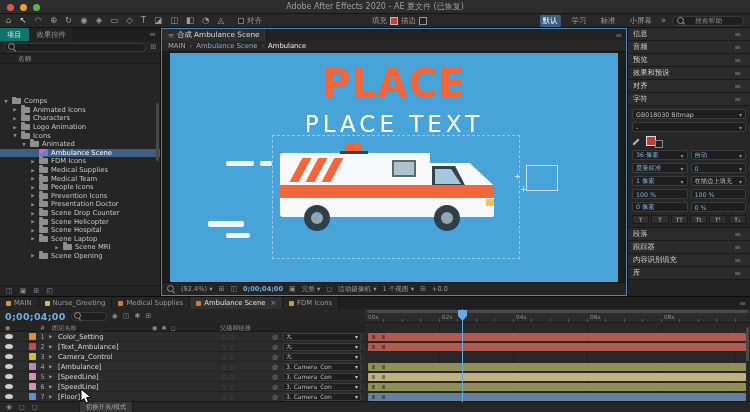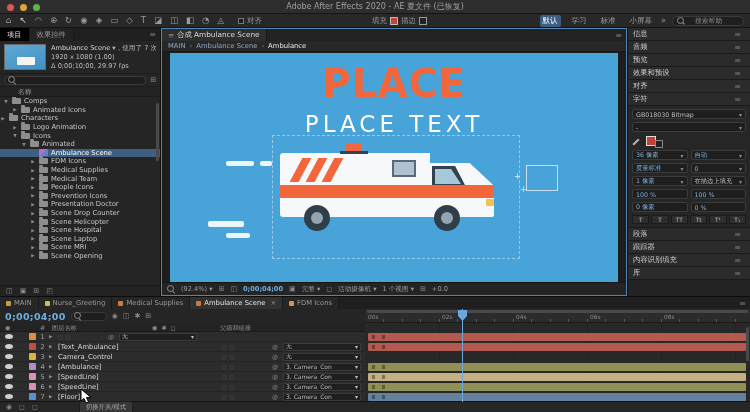--- a/index.html
+++ b/index.html
@@ -36,21 +36,21 @@
 
   
   .mag{position:relative;width:8px;height:8px;display:inline-block;flex:none}
   .mag::before{content:"";position:absolute;left:0;top:0;width:5px;height:5px;border:1px solid #8f8f8f;border-radius:50%}
   .mag::after{content:"";position:absolute;left:5.5px;top:5.5px;width:3px;height:1px;background:#8f8f8f;transform:rotate(45deg);transform-origin:0 0}
 
   
   .project{position:absolute;left:0;top:28px;width:161px;height:268px;background:#252525;border-right:1px solid #101010;}
   .ptabs{height:13px;background:#1f1f1f;display:flex;align-items:stretch;}
   .ptab{padding:0 7px;display:flex;align-items:center;font-size:7.3px;color:#979797;background:#232323;border-right:1px solid #181818}
-  .ptab.active{background:#000000;color:#d8d8d8}
+  .ptab.active{background:#0f766e;color:#d8d8d8}
   .pmenu{margin-left:auto;color:#7f7f7f;padding:0 4px;display:flex;align-items:center;font-size:8px}
   .compinfo{height:33px;display:flex;gap:5px;padding:3px 4px;border-bottom:1px solid #1b1b1b;}
   .thumb{width:42px;height:26px;background:linear-gradient(160deg,#5FA8D5,#4291C4);border:1px solid #6a6a6a;position:relative;flex:none}
   .thumb::after{content:"";position:absolute;left:12px;top:12px;width:18px;height:8px;background:#f3f4f5;border-radius:1px}
   .infolines{font-size:6.6px;color:#bdbdbd;line-height:9px;white-space:nowrap;overflow:hidden}
   .infolines .nm{color:#d9d9d9}
   .srow{height:13px;display:flex;align-items:center;gap:4px;padding:0 4px;border-bottom:1px solid #1b1b1b;}
   .sbox{flex:1;height:9px;background:#1e1e1e;border:1px solid #3a3a3a;border-radius:4px;display:flex;align-items:center;padding:0 3px;}
   .nhdr{height:10px;background:#232323;border-bottom:1px solid #1a1a1a;display:flex;align-items:center;padding-left:18px;font-size:6.8px;color:#9a9a9a}
   .tree{position:absolute;top:69px;bottom:11px;left:0;right:0;overflow:hidden;}
@@ -223,49 +223,41 @@
       <span class="hs-text">搜索帮助</span>
     </div>
   </div>
 
   <div class="project">
     <div class="ptabs" id="ptabs">
         <div class="ptab active">项目</div>
         <div class="ptab">效果控件</div>
         <div class="pmenu">≡</div>
       </div>
-    <div class="compinfo">
-      <div class="thumb"></div>
-      <div class="infolines">
-        <div><span class="nm">Ambulance Scene</span> <span>▾</span><span>，使用了 7 次</span></div>
-        <div>1920 x 1080 (1.00)</div>
-        <div><span>Δ</span> <span>0;00;10;00, 29.97 fps</span></div>
-      </div>
-    </div>
     <div class="srow">
       <div class="sbox">
         <span class="mag"></span>
       </div>
       <span class="hic">⊞</span>
     </div>
     <div class="nhdr">
         <span>名称</span>
       </div>
     <div class="tree" id="tree">
         <div class="titem" style="padding-left: 3px;">
           <span class="twirl">▼</span>
           <span class="fold"></span>
           <span>Comps</span>
         </div>
         <div class="titem" style="padding-left: 12px;">
           <span class="twirl">▶</span>
           <span class="fold"></span>
           <span>Animated Icons</span>
         </div>
-        <div class="titem" style="padding-left: 0;">
+        <div class="titem" style="padding-left: 12px;">
           <span class="twirl">▶</span>
           <span class="fold"></span>
           <span>Characters</span>
         </div>
         <div class="titem" style="padding-left: 12px;">
           <span class="twirl">▶</span>
           <span class="fold"></span>
           <span>Logo Animation</span>
         </div>
         <div class="titem" style="padding-left: 12px;">
@@ -326,21 +318,21 @@
         <div class="titem" style="padding-left: 30px;">
           <span class="twirl">▶</span>
           <span class="fold"></span>
           <span>Scene Hospital</span>
         </div>
         <div class="titem" style="padding-left: 30px;">
           <span class="twirl">▶</span>
           <span class="fold"></span>
           <span>Scene Laptop</span>
         </div>
-        <div class="titem" style="padding-left: 30px;">
+        <div class="titem" style="padding-left: 30px; margin-left: 24px;">
           <span class="twirl">▶</span>
           <span class="fold"></span>
           <span>Scene MRI</span>
         </div>
         <div class="titem" style="padding-left: 30px;">
           <span class="twirl">▶</span>
           <span class="fold"></span>
           <span>Scene Opening</span>
         </div>
       </div>
@@ -609,20 +601,21 @@
 
     <div class="lrows" id="lrows">
         <div class="lrow">
           <span class="cellA">
             <span class="eyeblob"></span>
           </span>
           <span class="cellB"></span>
           <span class="chip" style="background: rgb(224, 142, 60);"></span>
           <span class="lnum">1</span>
           <span class="twirlr">▶</span>
+          <span class="lname">Color_Setting</span>
           <span class="lsw">◻◻</span>
           <span class="whip">@</span>
           <span class="pdrop">
             <span>无</span>
             <span class="dch">▾</span>
           </span>
         </div>
         <div class="lrow">
           <span class="cellA">
             <span class="eyeblob"></span>

